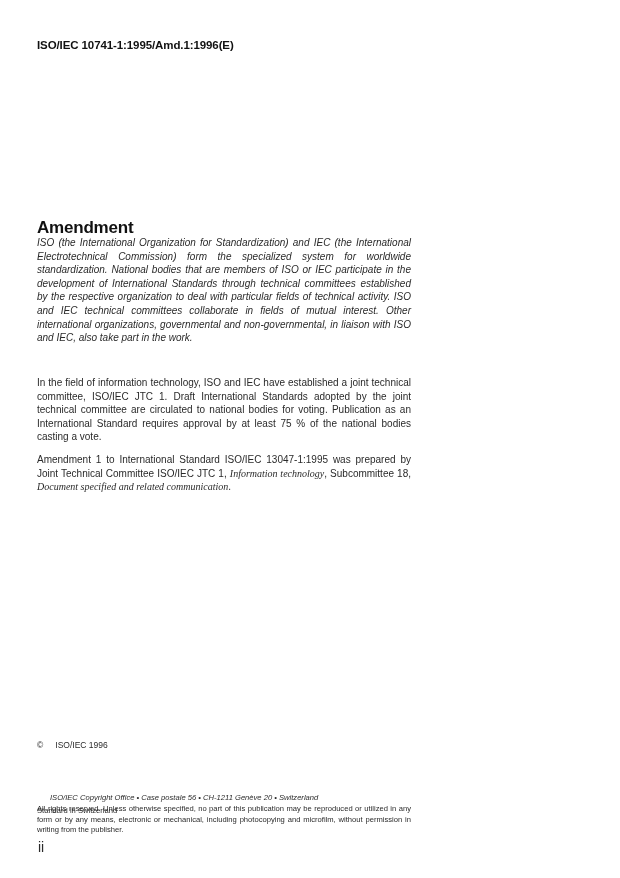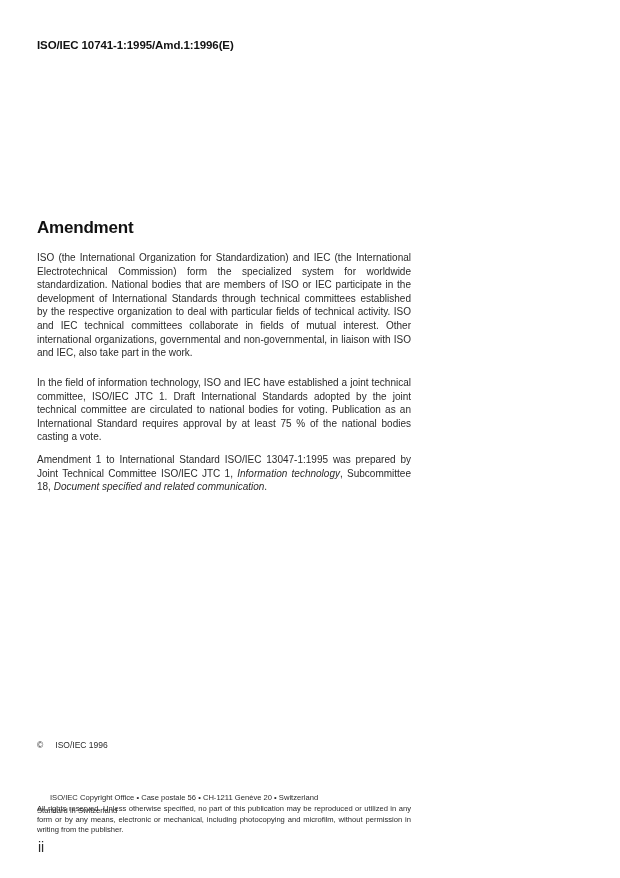--- a/index.html
+++ b/index.html
@@ -38,24 +38,24 @@
       left: 37px;
       width: 374px;
       font-size: 10px;
       line-height: 13.6px;
       text-align: justify;
       color: #2a2a2a;
     }
     .body-col p {
       margin: 0;
     }
-    #para1 { top: 251px; }
+    #para1 { top: 236px; font-style: italic; }
     #para2 { top: 376px; }
     #para3 { top: 453px; }
-    .ital { font-style: italic; }
+    .ital { font-style: italic; font-family: Liberation Serif, serif; }
 
     .copyright-line {
       position: absolute;
       left: 37px;
       top: 740px;
       font-size: 8.5px;
       color: #2a2a2a;
     }
     .copyright-line .sym { margin-right: 12px; }
     .legal {
@@ -67,20 +67,21 @@
       line-height: 10.6px;
       text-align: justify;
       color: #2a2a2a;
     }
     .office {
       position: absolute;
       left: 50px;
       top: 793px;
       font-size: 7.6px;
       color: #2a2a2a;
+      font-style: italic;
     }
     .printed {
       position: absolute;
       left: 37px;
       top: 806px;
       font-size: 7.6px;
       color: #2a2a2a;
     }
     .page-num {
       position: absolute;

